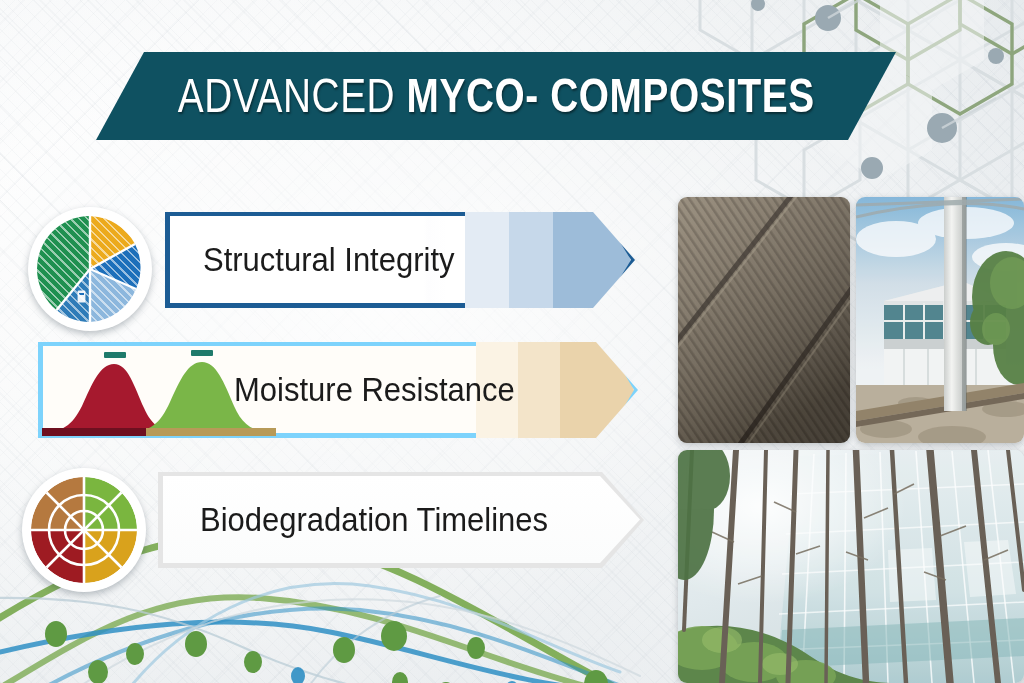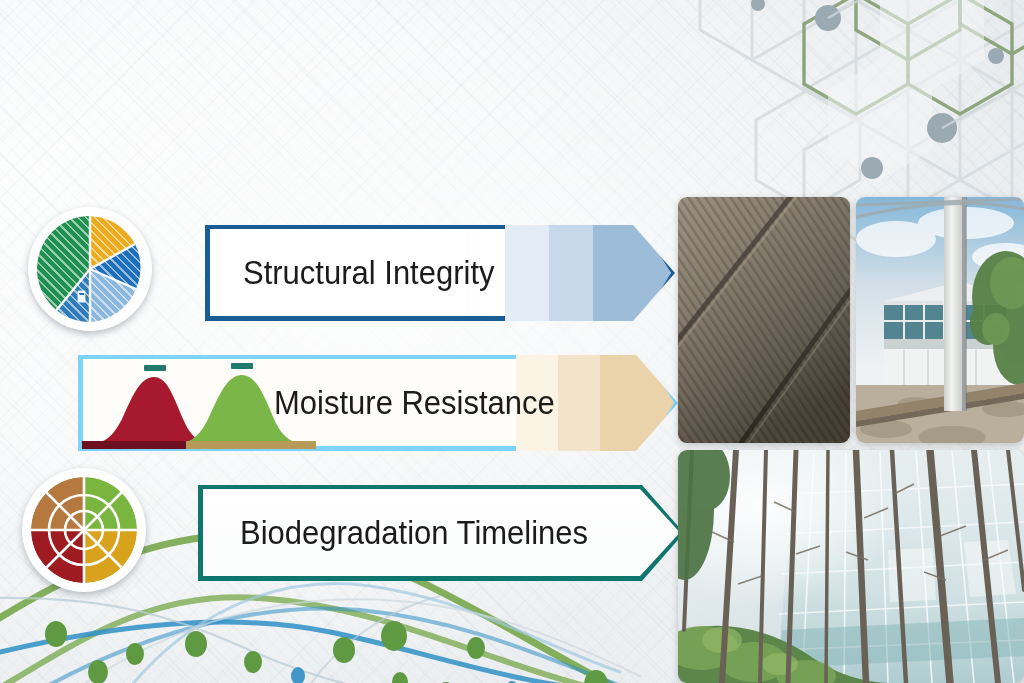--- a/index.html
+++ b/index.html
@@ -62,21 +62,21 @@
   }
   .title-text .light { font-weight: 400; }
   .title-text .bold  { font-weight: 700; }
 
   
   .row { position: absolute; left: 0; }
   .row-1 { top: 212px; }
   .row-2 { top: 342px; }
   .row-3 { top: 472px; }
 
-  .arrow-wrap { position: absolute; top: 13px; margin-left: 40px; }
+  .arrow-wrap { position: absolute; top: 0; }
 
   .arrow {
     position: relative;
     height: 96px;
     display: flex; align-items: center;
     clip-path: polygon(0 0, calc(100% - 42px) 0, 100% 50%, calc(100% - 42px) 100%, 0 100%);
   }
   .arrow .inner {
     position: absolute; inset: 4px 4px 5px 5px;
     clip-path: polygon(0 0, calc(100% - 40px) 0, 100% 50%, calc(100% - 40px) 100%, 0 100%);
@@ -110,21 +110,21 @@
 
   
   .arrow-gold { width: 600px; background: #7dd3fc; filter: drop-shadow(1px 3px 3px rgba(80,65,35,0.28)); }
   .arrow-gold .inner { background: #fffdf9; }
   .arrow-gold .chev-a { right: 88px; width: 74px; background: #fbf3e4; }
   .arrow-gold .chev-b { right: 46px; width: 74px; background: #f3e4c9; }
   .arrow-gold .chev-c { right: 4px;  width: 74px; background: #ead3ab; }
   .arrow-gold .label-pad { padding-left: 196px; }
 
   
-  .arrow-green { width: 486px; background: #0f766e; filter: drop-shadow(1px 3px 3px rgba(30,70,60,0.28)); }
+  .arrow-green { width: 486px; background: #e5e5e5; filter: drop-shadow(1px 3px 3px rgba(30,70,60,0.28)); }
   .arrow-green .inner { background: linear-gradient(to bottom, #ffffff 0%, #fbfcfc 100%); }
   .arrow-green .label-pad { padding-left: 42px; }
 
   
   .medallion {
     position: absolute;
     width: 124px; height: 124px;
     border-radius: 50%;
     background: #ffffff;
     box-shadow: 0 3px 7px rgba(40,55,70,0.30);
@@ -238,20 +238,23 @@
       <ellipse cx="446" cy="694" rx="10" ry="12"></ellipse>
       <ellipse cx="596" cy="684" rx="12" ry="14"></ellipse>
       <ellipse cx="400" cy="682" rx="8" ry="10"></ellipse>
     </g>
     <g fill="#2f8fc4" opacity="0.9">
       <ellipse cx="298" cy="676" rx="7" ry="9"></ellipse>
       <ellipse cx="512" cy="690" rx="7" ry="9"></ellipse>
     </g>
   </svg>
 
+  <div class="title-banner">
+    <div class="title-text"><span class="light">ADVANCED </span><span class="bold">MYCO- COMPOSITES</span></div>
+  </div>
 
   <div class="row row-1">
     <div class="arrow-wrap" style="left:165px;">
       <div class="arrow arrow-blue">
         <div class="inner"></div>
         <div class="chev chev-a"></div>
         <div class="chev chev-b"></div>
         <div class="chev chev-c"></div>
         <div class="arrow-label label-pad">Structural Integrity</div>
       </div>

